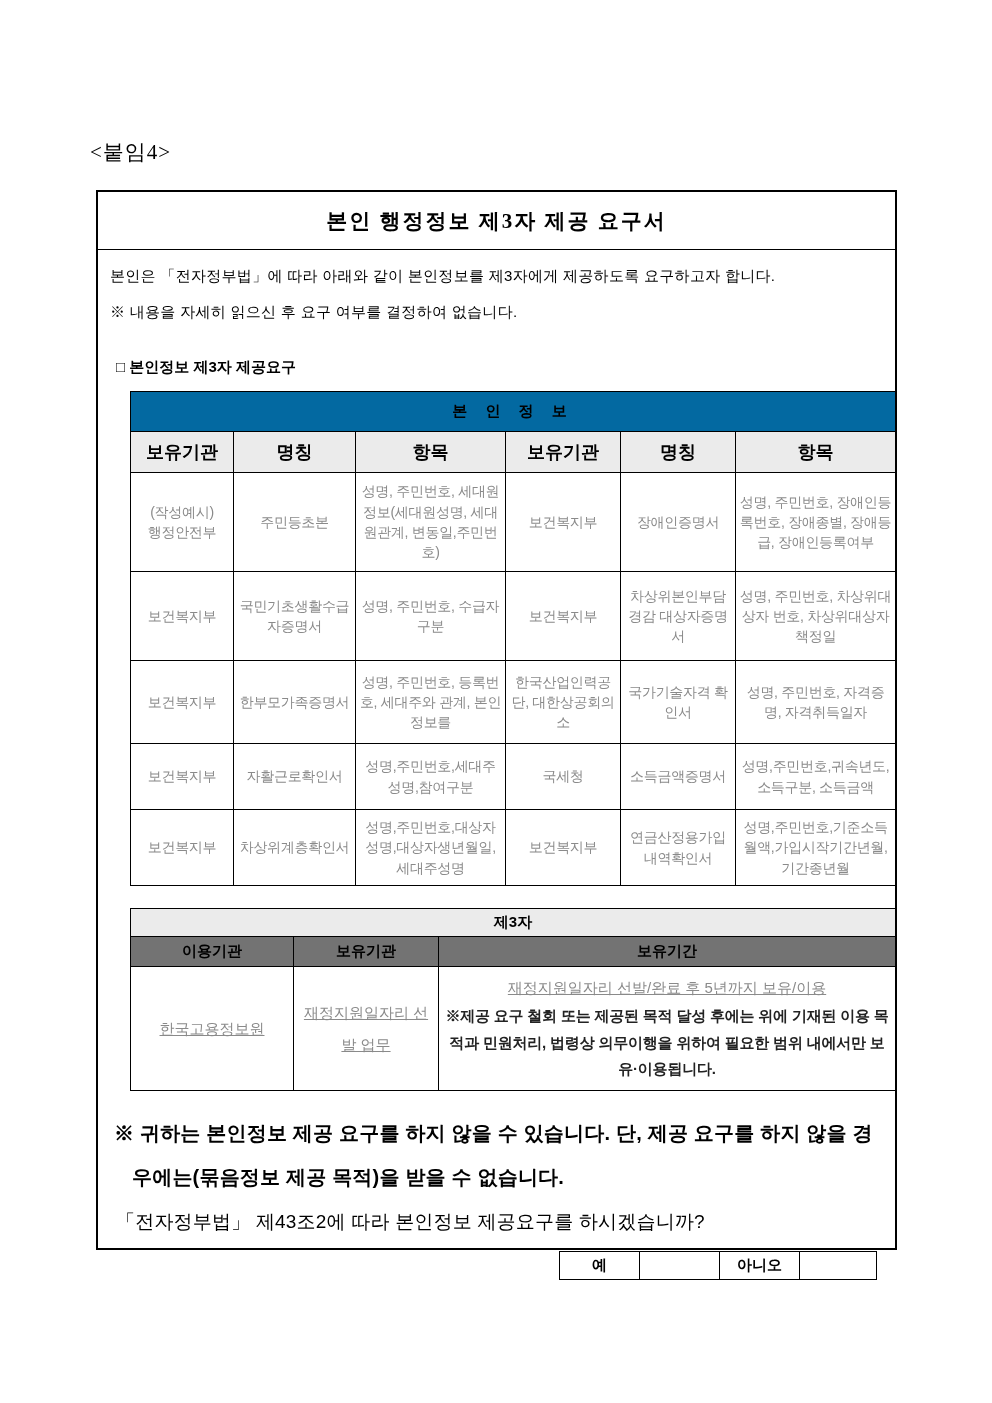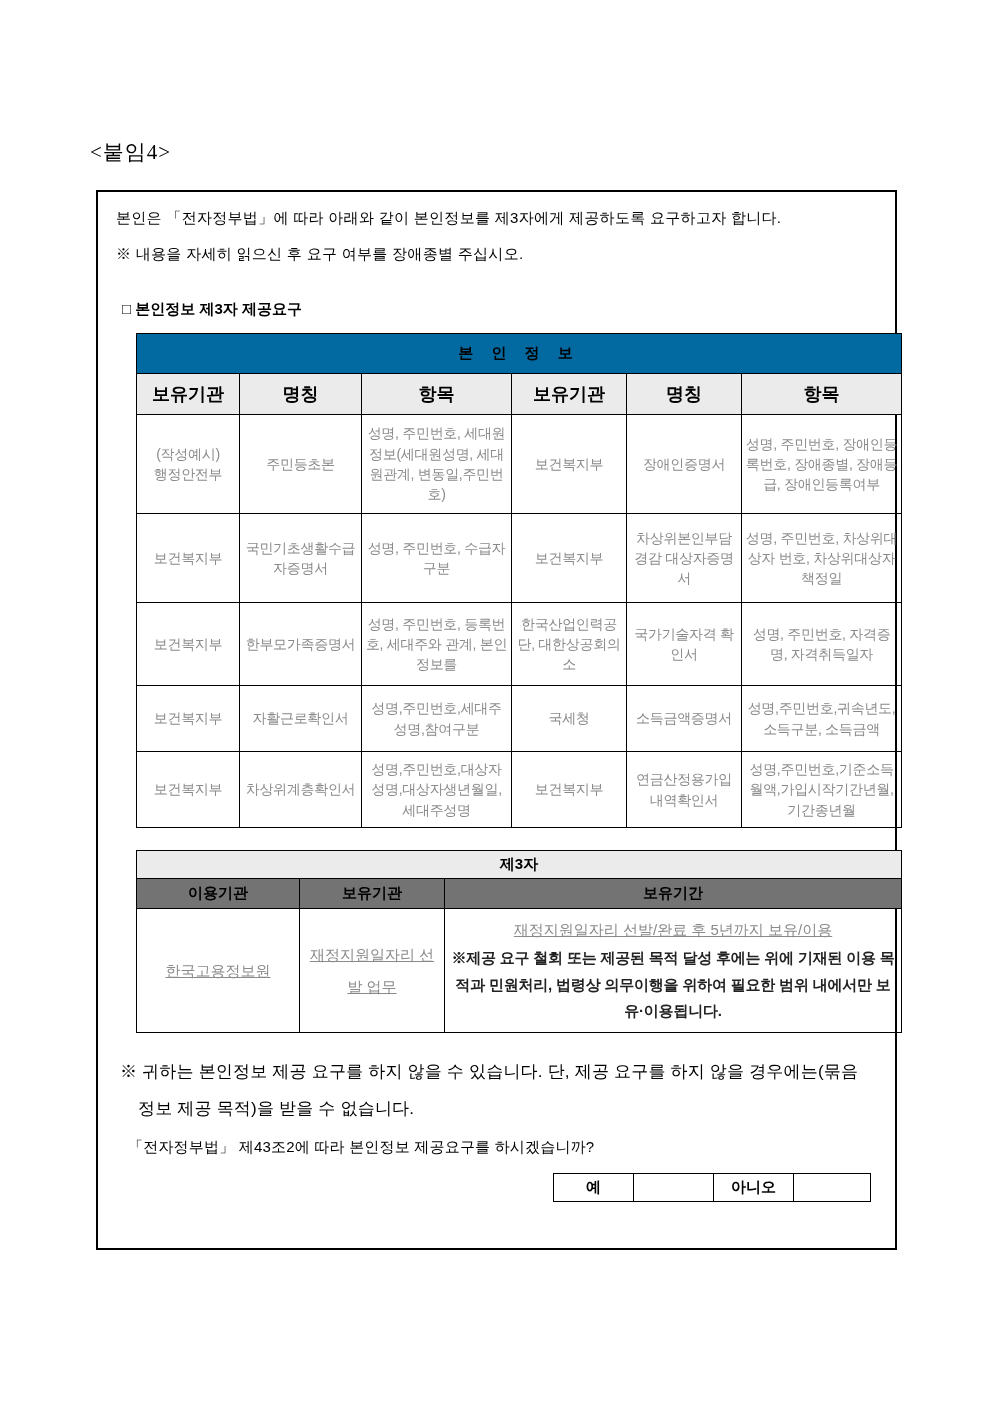--- a/index.html
+++ b/index.html
@@ -22,21 +22,21 @@
     background: #fff;
   }
   .form-title {
     text-align: center;
     font-family: "Liberation Serif", serif;
     font-weight: bold; font-size: 21px;
     letter-spacing: 2px;
     padding: 15px 0 14px 0;
     border-bottom: 1px solid #000;
   }
-  .form-body { padding: 0 16px; }
+  .form-body { padding: 0 10px; }
   .intro { font-size: 15px; margin: 17px 2px 0 2px; letter-spacing: 0.3px; }
   .section-heading { font-size: 15px; font-weight: bold; margin: 36px 2px 0 8px; }
 
   table { border-collapse: collapse; table-layout: fixed; }
   th, td { border: 1px solid #000; text-align: center; vertical-align: middle; }
 
   .info-table { margin: 14px 0 0 22px; width: 765px; font-size: 14px; }
   .info-table .tbl-title {
     background: #0369a1; font-size: 15px; font-weight: bold;
     letter-spacing: 7px; height: 40px;
@@ -56,38 +56,39 @@
   .third-table .tbl-title { background: #ebebeb; font-weight: bold; height: 28px; font-size: 15px; }
   .third-table th.col-h { background: #737373; font-weight: bold; height: 30px; }
   .third-table td { padding: 8px 6px; }
   .third-table tr.body-row { height: 112px; }
   .muted-underline { color: #8a8a8a; text-decoration: underline; line-height: 2.1; }
   .retention-cell { line-height: 1.75; }
   .retention-head { color: #8a8a8a; text-decoration: underline; margin-bottom: 2px; }
   .retention-note { color: #222; font-weight: 600; letter-spacing: -0.2px; }
 
   .footer-note {
-    font-size: 17px; margin: 20px 4px 0 6px; line-height: 2.2;
-    padding-left: 18px; text-indent: -18px; letter-spacing: 0.2px;
-  }
-  .footer-question { font-size: 15px; margin: 10px 4px 0 14px; letter-spacing: 0.2px; }
+    font-size: 20px; margin: 20px 4px 0 6px; line-height: 2.2;
+    padding-left: 18px; text-indent: -18px; letter-spacing: 0.2px; font-weight: bold;
+  }
+  .footer-question { font-size: 19px; margin: 10px 4px 0 8px; letter-spacing: 0.2px; }
   .yesno-table { width: 317px; margin: 16px 8px 0 auto; font-size: 15px; }
   .yesno-table td { height: 28px; }
   .yesno-table .answer-label { font-weight: bold; }
 </style>
 </head>
 <body>
 
 <div class="attachment-label">&lt;붙임4&gt;</div>
 
 <div class="form-box">
+  <div class="form-title">본인 행정정보 제3자 제공 요구서</div>
 
   <div class="form-body">
     <p class="intro">본인은 「전자정부법」에 따라 아래와 같이 본인정보를 제3자에게 제공하도록 요구하고자 합니다.</p>
-    <p class="intro">※ 내용을 자세히 읽으신 후 요구 여부를 장애종별 주십시오.</p>
+    <p class="intro">※ 내용을 자세히 읽으신 후 요구 여부를 결정하여 없습니다.</p>
     <p class="section-heading">□ 본인정보 제3자 제공요구</p>
 
     <table class="info-table">
       <colgroup>
         <col style="width:103px">
           <col style="width:122px">
           <col style="width:150px">
         <col style="width:115px">
           <col style="width:115px">
           <col style="width:160px">

